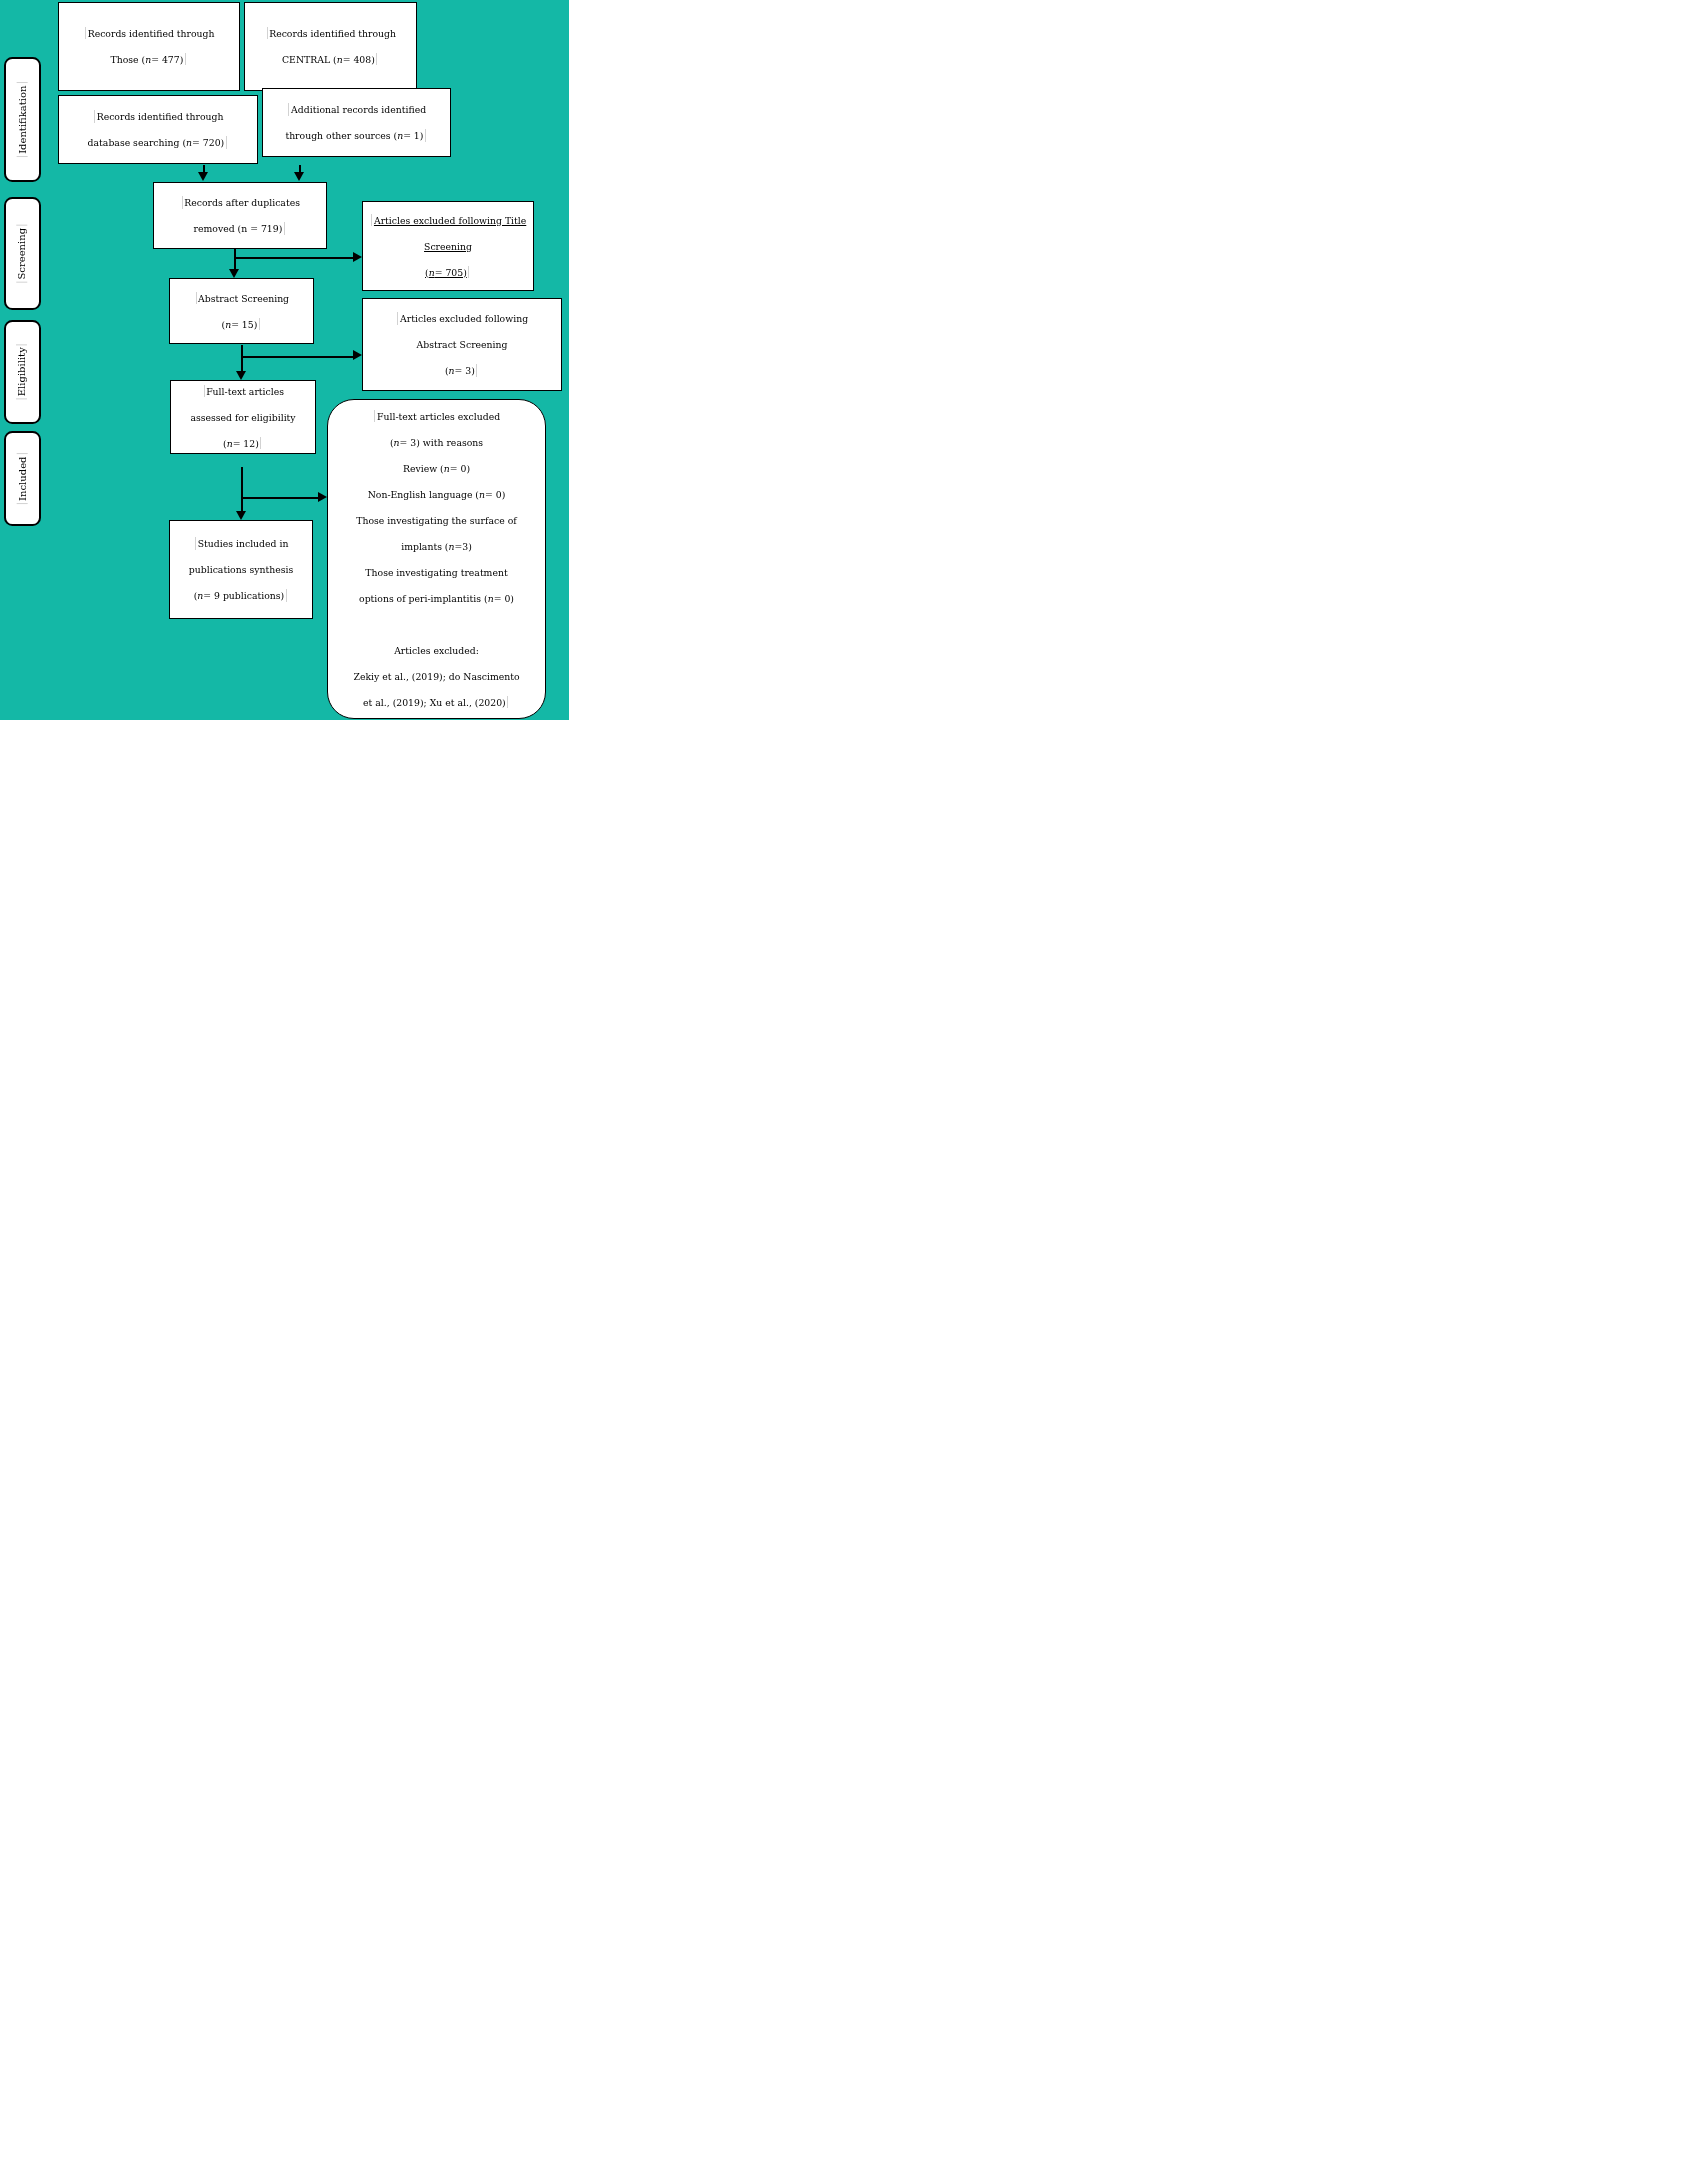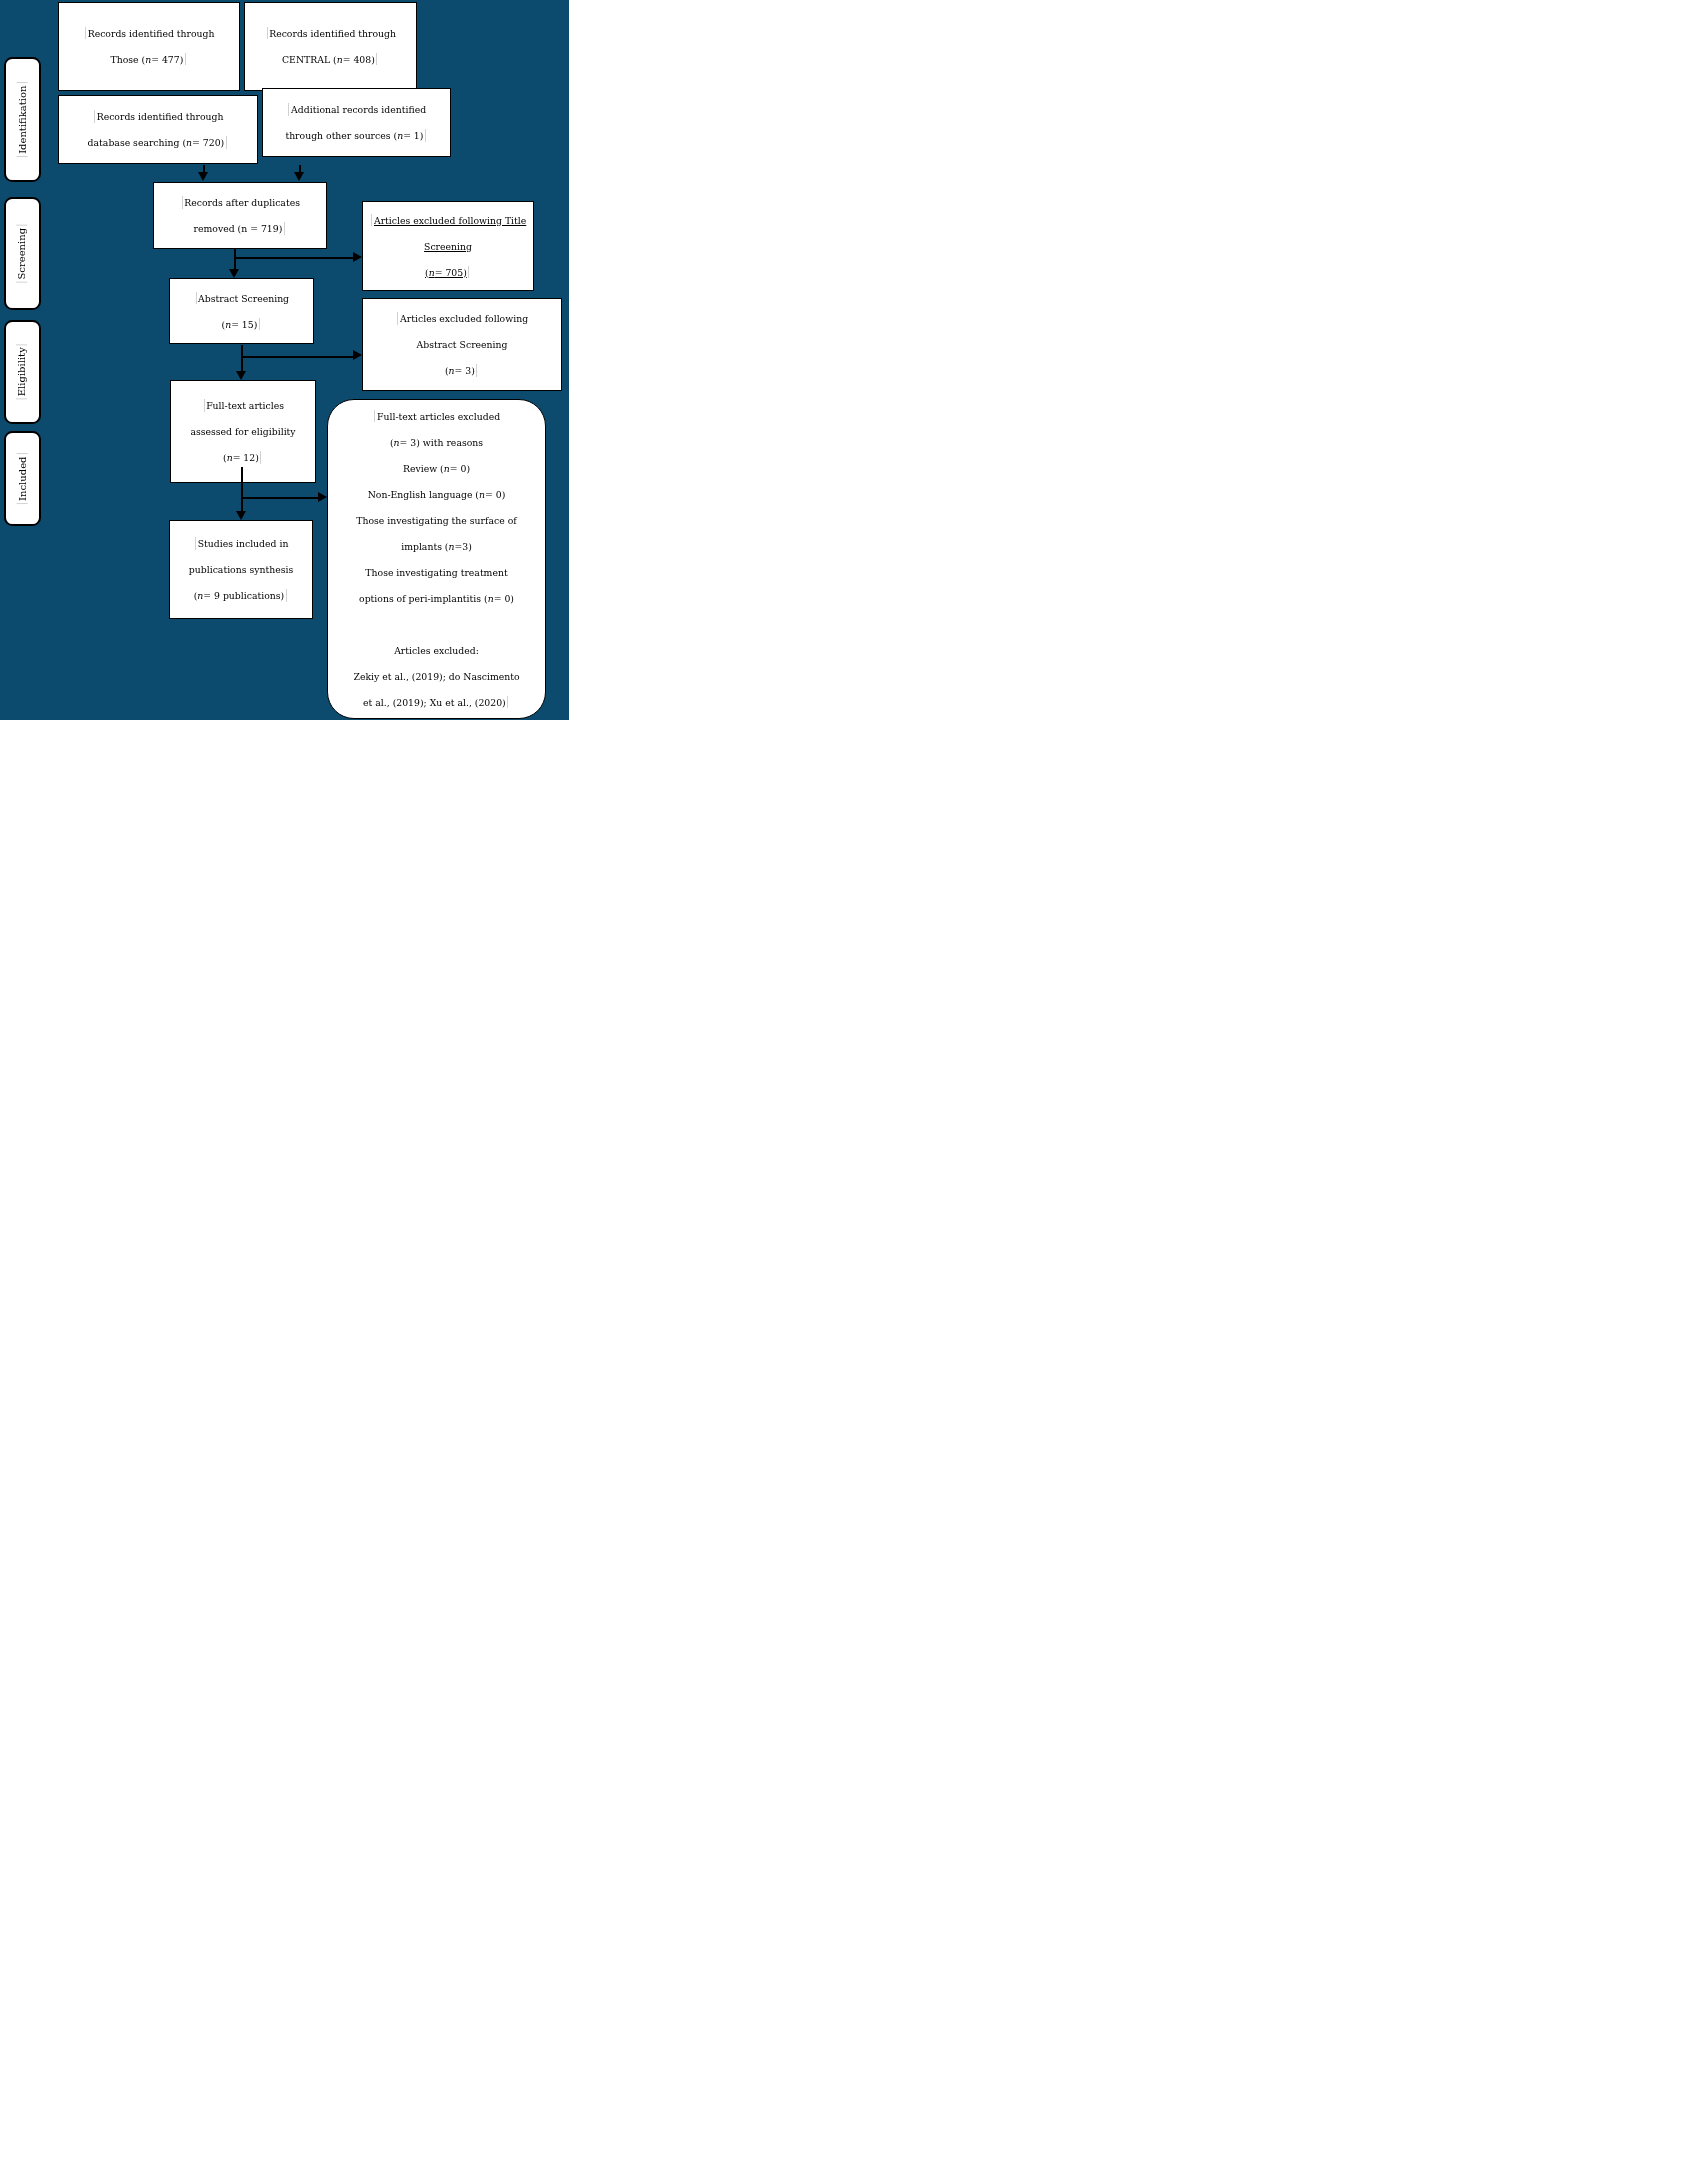--- a/index.html
+++ b/index.html
@@ -1,19 +1,19 @@
 <!DOCTYPE html>
 <html style="font-size:8.3px"><head>
 <meta charset="utf-8">
 <style>
   html,body{margin:0;padding:0;background:#ffffff;}
   .canvas{
     position:relative;
     width:569px;height:720px;
-    background:#0c4a6e;
+    background:#14b8a6;
     font-family:"DejaVu Serif","Liberation Serif",serif;
     color:#000;
   }
   
   .fbox{
     position:absolute;
     background:#ffffff;
     border:1.6px solid #000000;
     display:flex;align-items:center;justify-content:center;
     box-sizing:border-box;
@@ -200,21 +200,21 @@
           <span>Abstract Screening</span>
         </div>
         <div class="line">
           <span>(</span>
           <em>n</em>
           <span> = 3)</span>
         </div>
       </div>
   </div>
 
-  <div class="fbox" style="left:170px;top:380px;width:146px;height:103px;">
+  <div class="fbox" style="left:170px;top:380px;width:146px;height:74px;">
     <div class="box-text">
         <div class="line">
           <span>Full-text articles</span>
         </div>
         <div class="line">
           <span>assessed for eligibility</span>
         </div>
         <div class="line">
           <span>(</span>
           <em>n</em>

